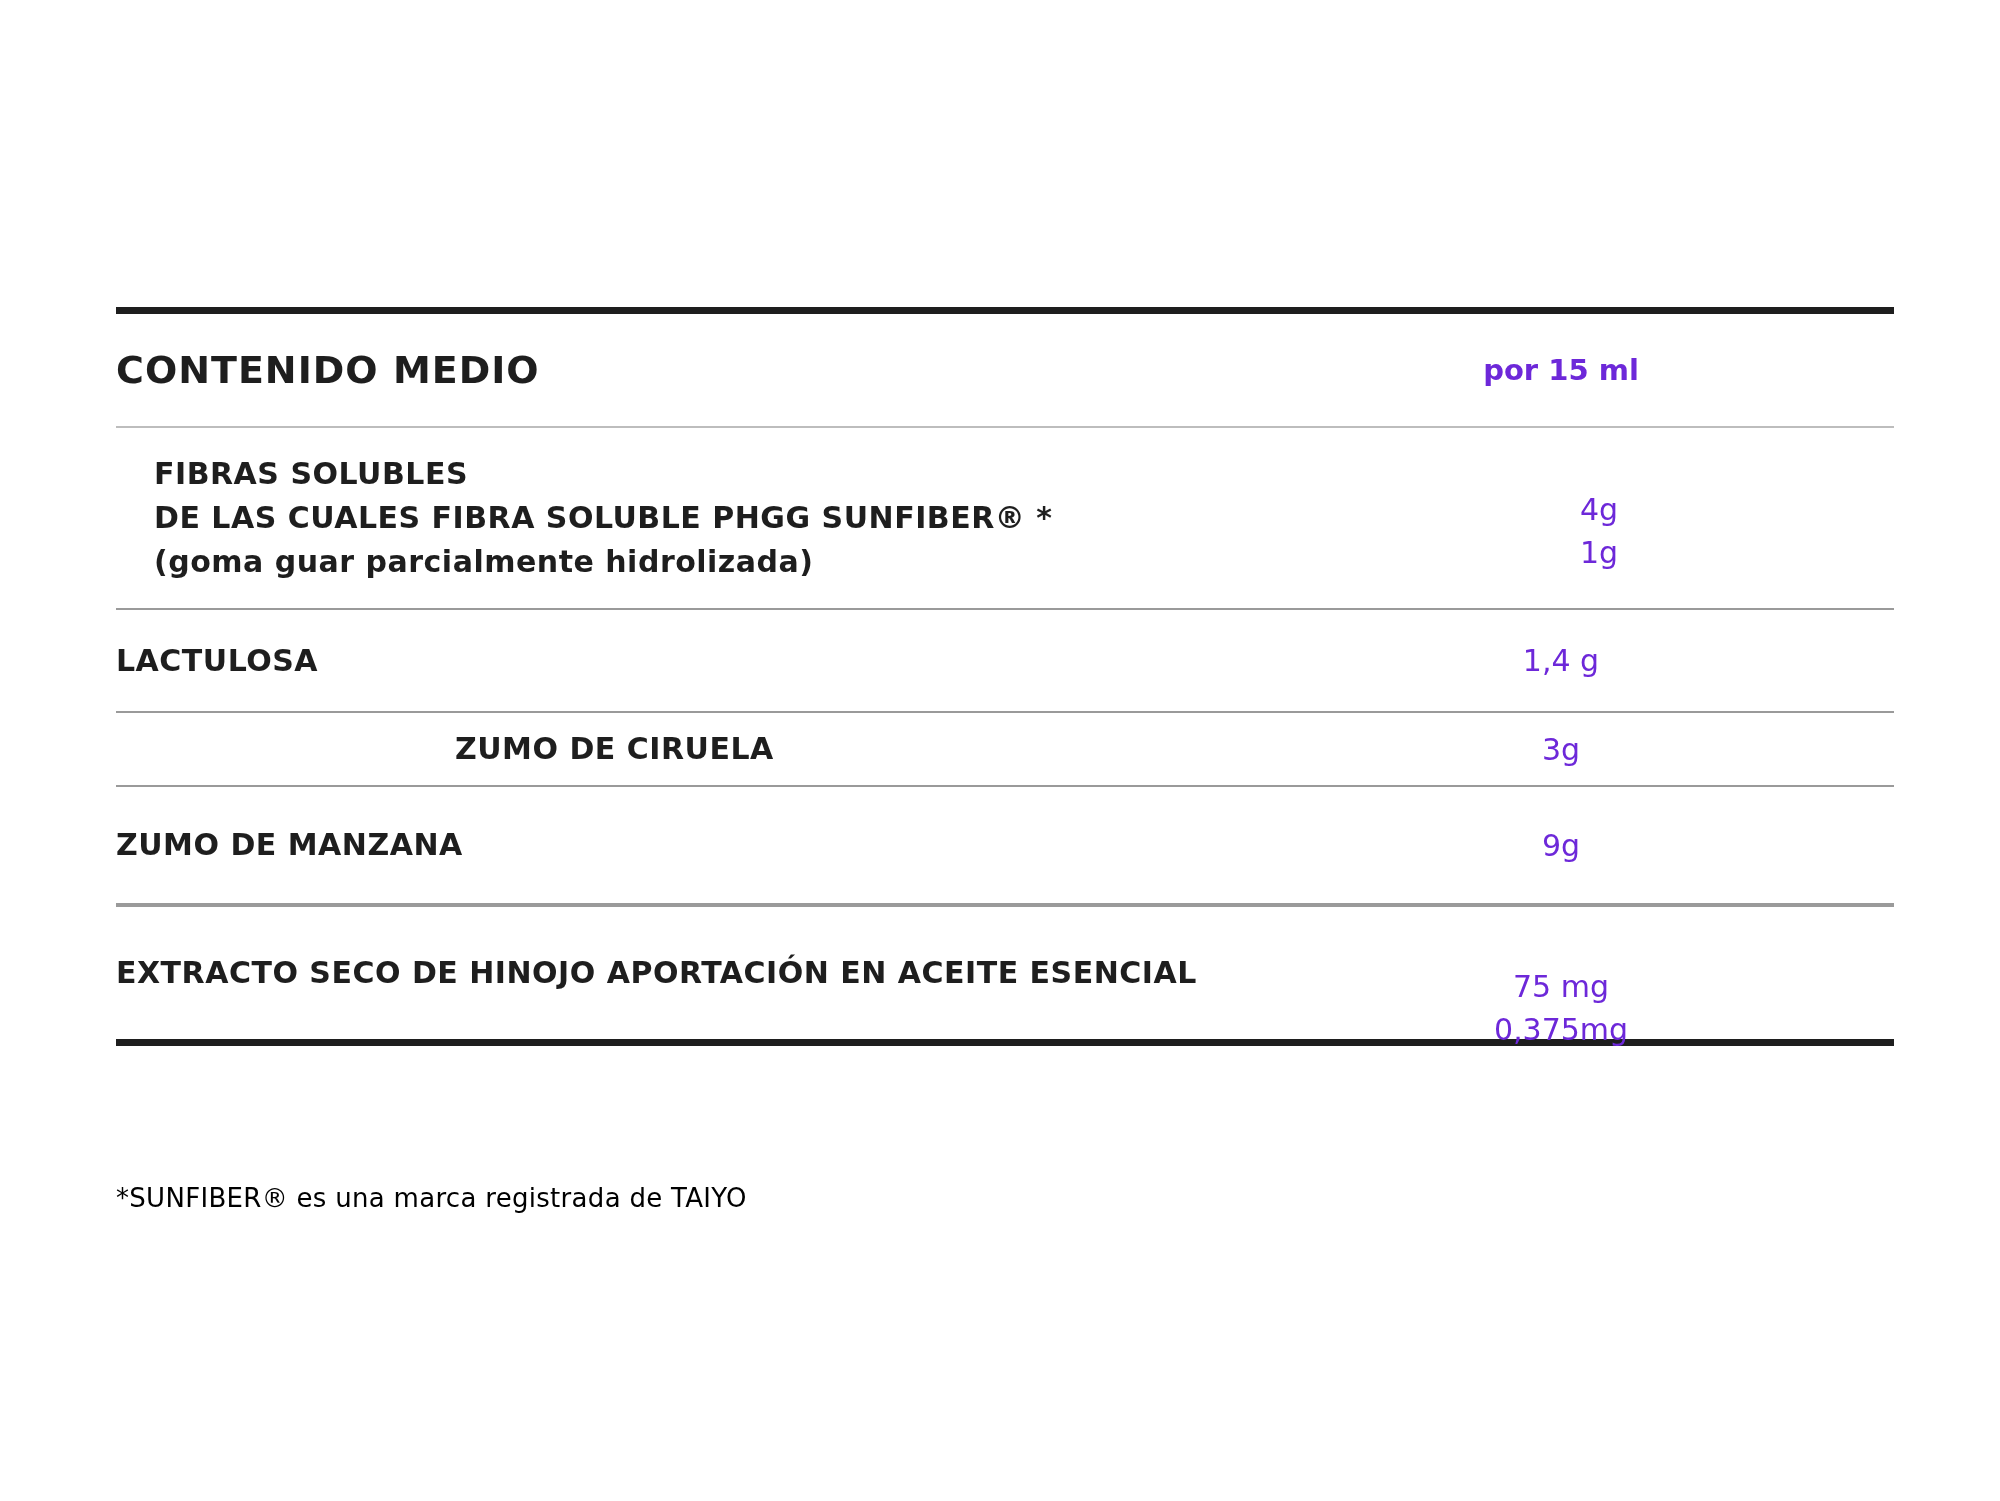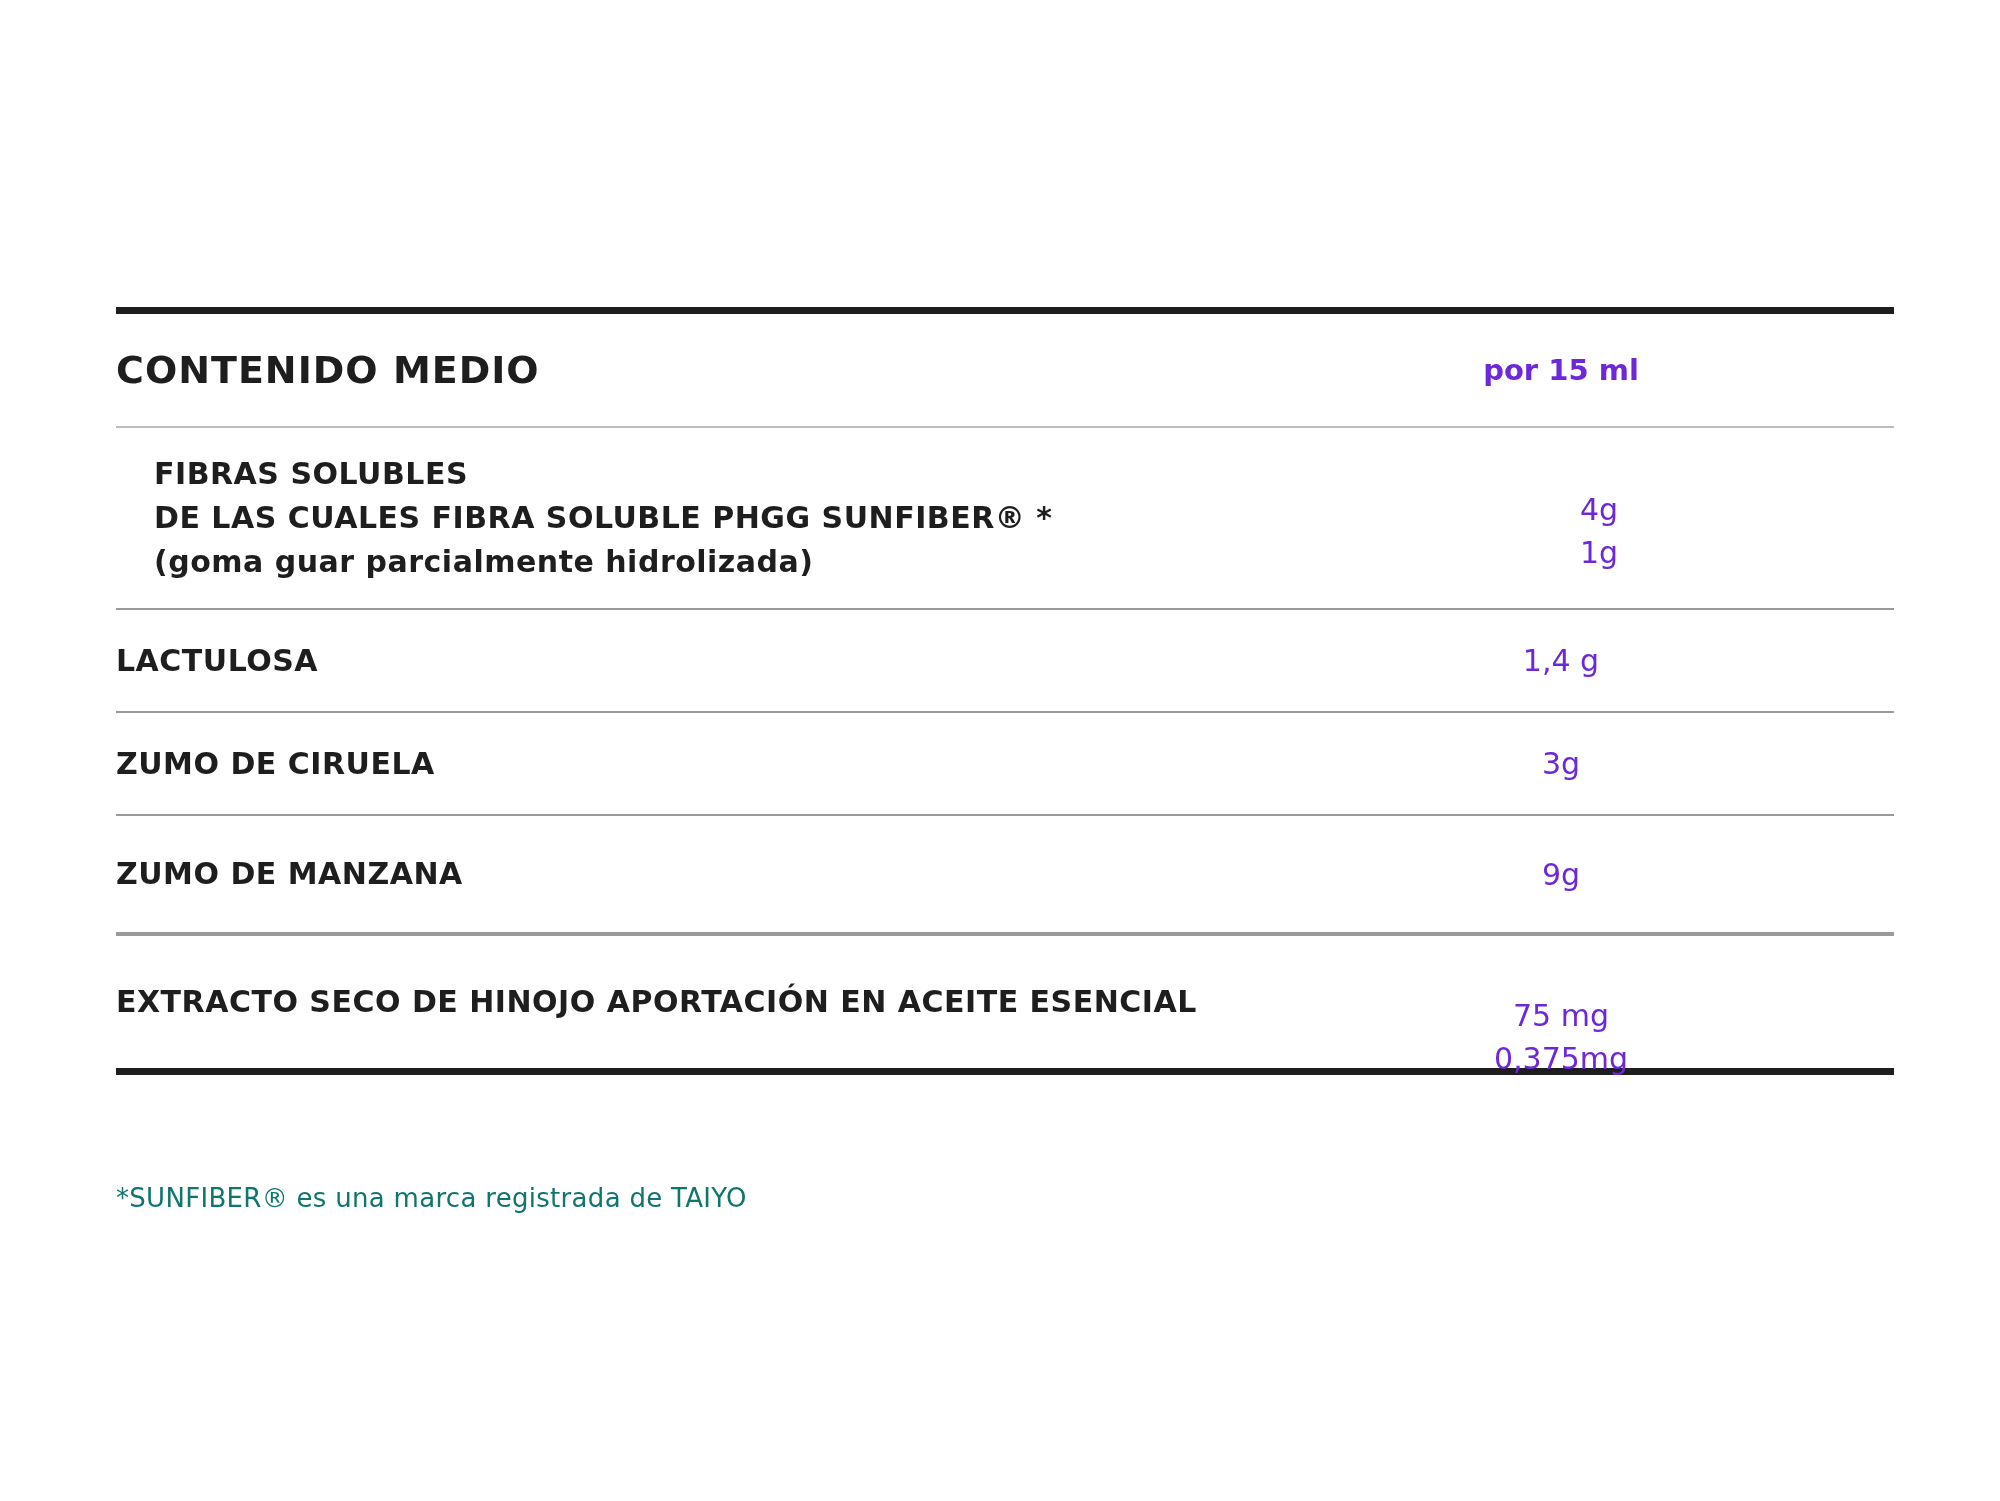--- a/index.html
+++ b/index.html
@@ -8,21 +8,21 @@
   .table { position:absolute; left:116px; top:307px; width:1778px; }
   .rule-thick { height:7px; background:#1e1e1e; }
   .rule-thin { height:2px; background:#9a9a9a; }
   .rule-light { height:2px; background:#bdbdbd; }
   .row { position:relative; display:flex; align-items:center; }
   .label { width:1100px; font-weight:bold; font-size:30px; letter-spacing:0.5px; line-height:44px; }
   .value { position:absolute; left:1345px; width:200px; text-align:center; font-size:30px; line-height:43px; color:#6d28d9; }
   .hdr .label { font-size:38px; letter-spacing:1px; }
   .hdr .value { font-weight:bold; font-size:29px; }
   .lbl-line { display:block; }
-  .foot { position:absolute; left:116px; top:1183px; font-size:26px; color:#0f766e; letter-spacing:0.3px; }
+  .foot { position:absolute; left:116px; top:1183px; font-size:26px; color:#000000; letter-spacing:0.3px; }
 </style>
 </head>
 <body>
 
 <div class="table">
   <div class="rule-thick"></div>
   <div class="row hdr" style="height:112px;">
     <span class="label">CONTENIDO MEDIO</span>
     <span class="value">por 15 ml</span>
   </div>
@@ -40,21 +40,21 @@
     </span>
   </div>
   <div class="rule-thin"></div>
 
   <div class="row" style="height:101px;">
     <span class="label">LACTULOSA</span>
     <span class="value">1,4 g</span>
   </div>
   <div class="rule-thin"></div>
 
-  <div class="row" style="height:101px;">
+  <div class="row" style="height:72px;justify-content:center;">
     <span class="label">ZUMO DE CIRUELA</span>
     <span class="value">3g</span>
   </div>
   <div class="rule-thin"></div>
 
   <div class="row" style="height:116px;">
     <span class="label">ZUMO DE MANZANA</span>
     <span class="value">9g</span>
   </div>
   <div class="rule-thin"></div>

